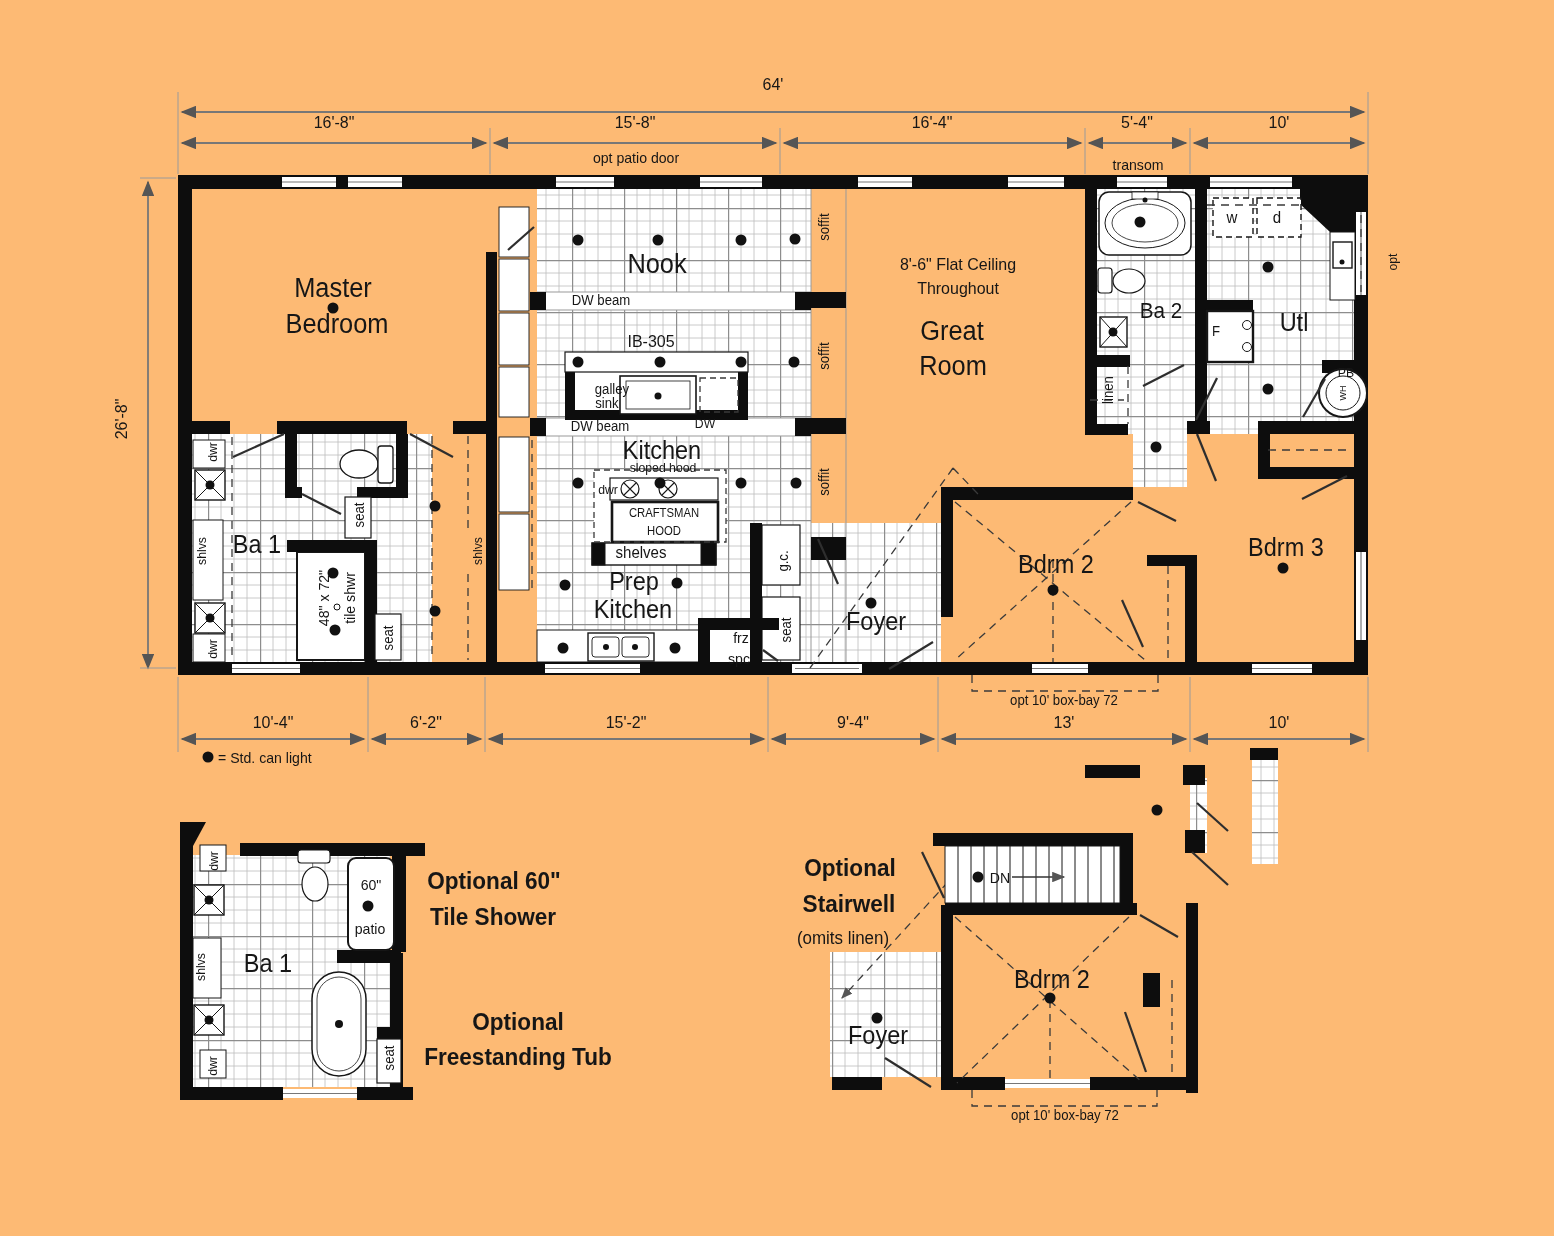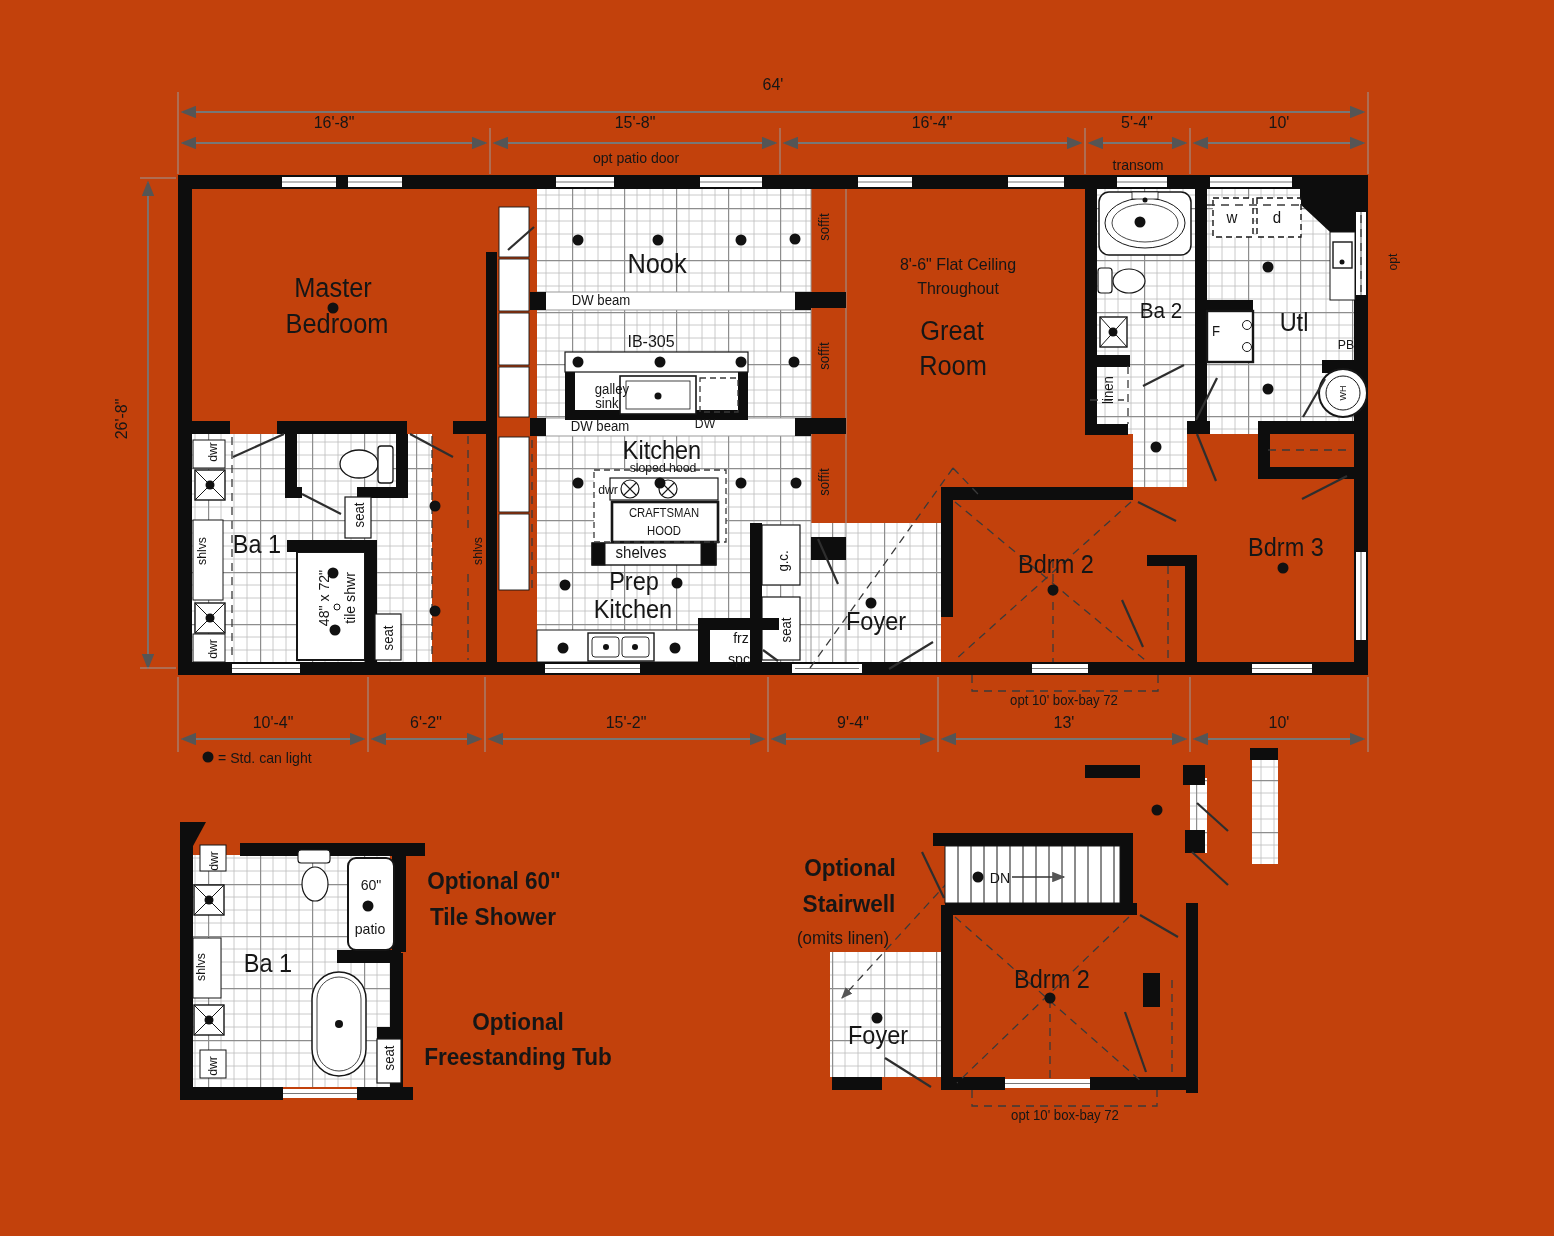--- a/index.html
+++ b/index.html
@@ -1,16 +1,16 @@
 <!DOCTYPE html>
 <html><head>
 <meta charset="utf-8">
 <style>
   html,body{margin:0;padding:0;background:#fff;}
-  #plan{position:relative;width:1554px;height:1236px;background:#c2410c;
+  #plan{position:relative;width:1554px;height:1236px;background:#fdba74;
         font-family:"Liberation Sans","DejaVu Sans",sans-serif;overflow:hidden;text-align:center;}
   #plan svg{position:absolute;left:0;top:0;}
   .lbl{position:absolute;white-space:nowrap;color:#161616;line-height:1;
        transform:translate(-50%,-50%) scaleX(.94);}
   .lbl.rot{transform:translate(-50%,-50%) rotate(-90deg) scaleX(.94);}
   .lbl.left{transform:translate(0,-50%) scaleX(.94);transform-origin:left center;}
   .lbl.b{font-weight:bold;}
 </style>
 </head>
 <body>
@@ -409,21 +409,21 @@
       <span class="lbl" style="left: 958px; top: 288px; font-size: 17px;">Throughout</span>
       <span class="lbl" style="left: 952px; top: 331px; font-size: 27px;">Great</span>
       <span class="lbl" style="left: 953px; top: 366px; font-size: 27px;">Room</span>
       <span class="lbl" style="left: 1161px; top: 311px; font-size: 22px;">Ba 2</span>
       <span class="lbl rot" style="left: 1108px; top: 390px; font-size: 14px;">linen</span>
       <span class="lbl" style="left: 1232px; top: 218px; font-size: 16px;">w</span>
       <span class="lbl" style="left: 1277px; top: 218px; font-size: 16px;">d</span>
       <span class="lbl" style="left: 1294px; top: 322px; font-size: 25px;">Utl</span>
       <span class="lbl rot" style="left: 1392px; top: 262px; font-size: 13px;">opt</span>
       <span class="lbl" style="left: 1216px; top: 331px; font-size: 14px;">F</span>
-      <span class="lbl" style="left: 1346px; top: 344px; font-size: 13px;">PB</span>
+      <span class="lbl" style="left: 1346px; top: 372px; font-size: 13px;">PB</span>
       <span class="lbl rot" style="left: 1343px; top: 393px; font-size: 9.5px;">WH</span>
       <span class="lbl" style="left: 876px; top: 621px; font-size: 25px;">Foyer</span>
       <span class="lbl" style="left: 1056px; top: 564px; font-size: 25px;">Bdrm 2</span>
       <span class="lbl" style="left: 1286px; top: 547px; font-size: 25px;">Bdrm 3</span>
       <span class="lbl rot" style="left: 212px; top: 452px; font-size: 13px;">dwr</span>
       <span class="lbl rot" style="left: 201px; top: 551px; font-size: 13px;">shlvs</span>
       <span class="lbl rot" style="left: 212px; top: 649px; font-size: 13px;">dwr</span>
       <span class="lbl" style="left: 257px; top: 544px; font-size: 25px;">Ba 1</span>
       <span class="lbl rot" style="left: 359px; top: 515px; font-size: 14px;">seat</span>
       <span class="lbl rot" style="left: 323px; top: 598px; font-size: 15px;">48" x 72"</span>

